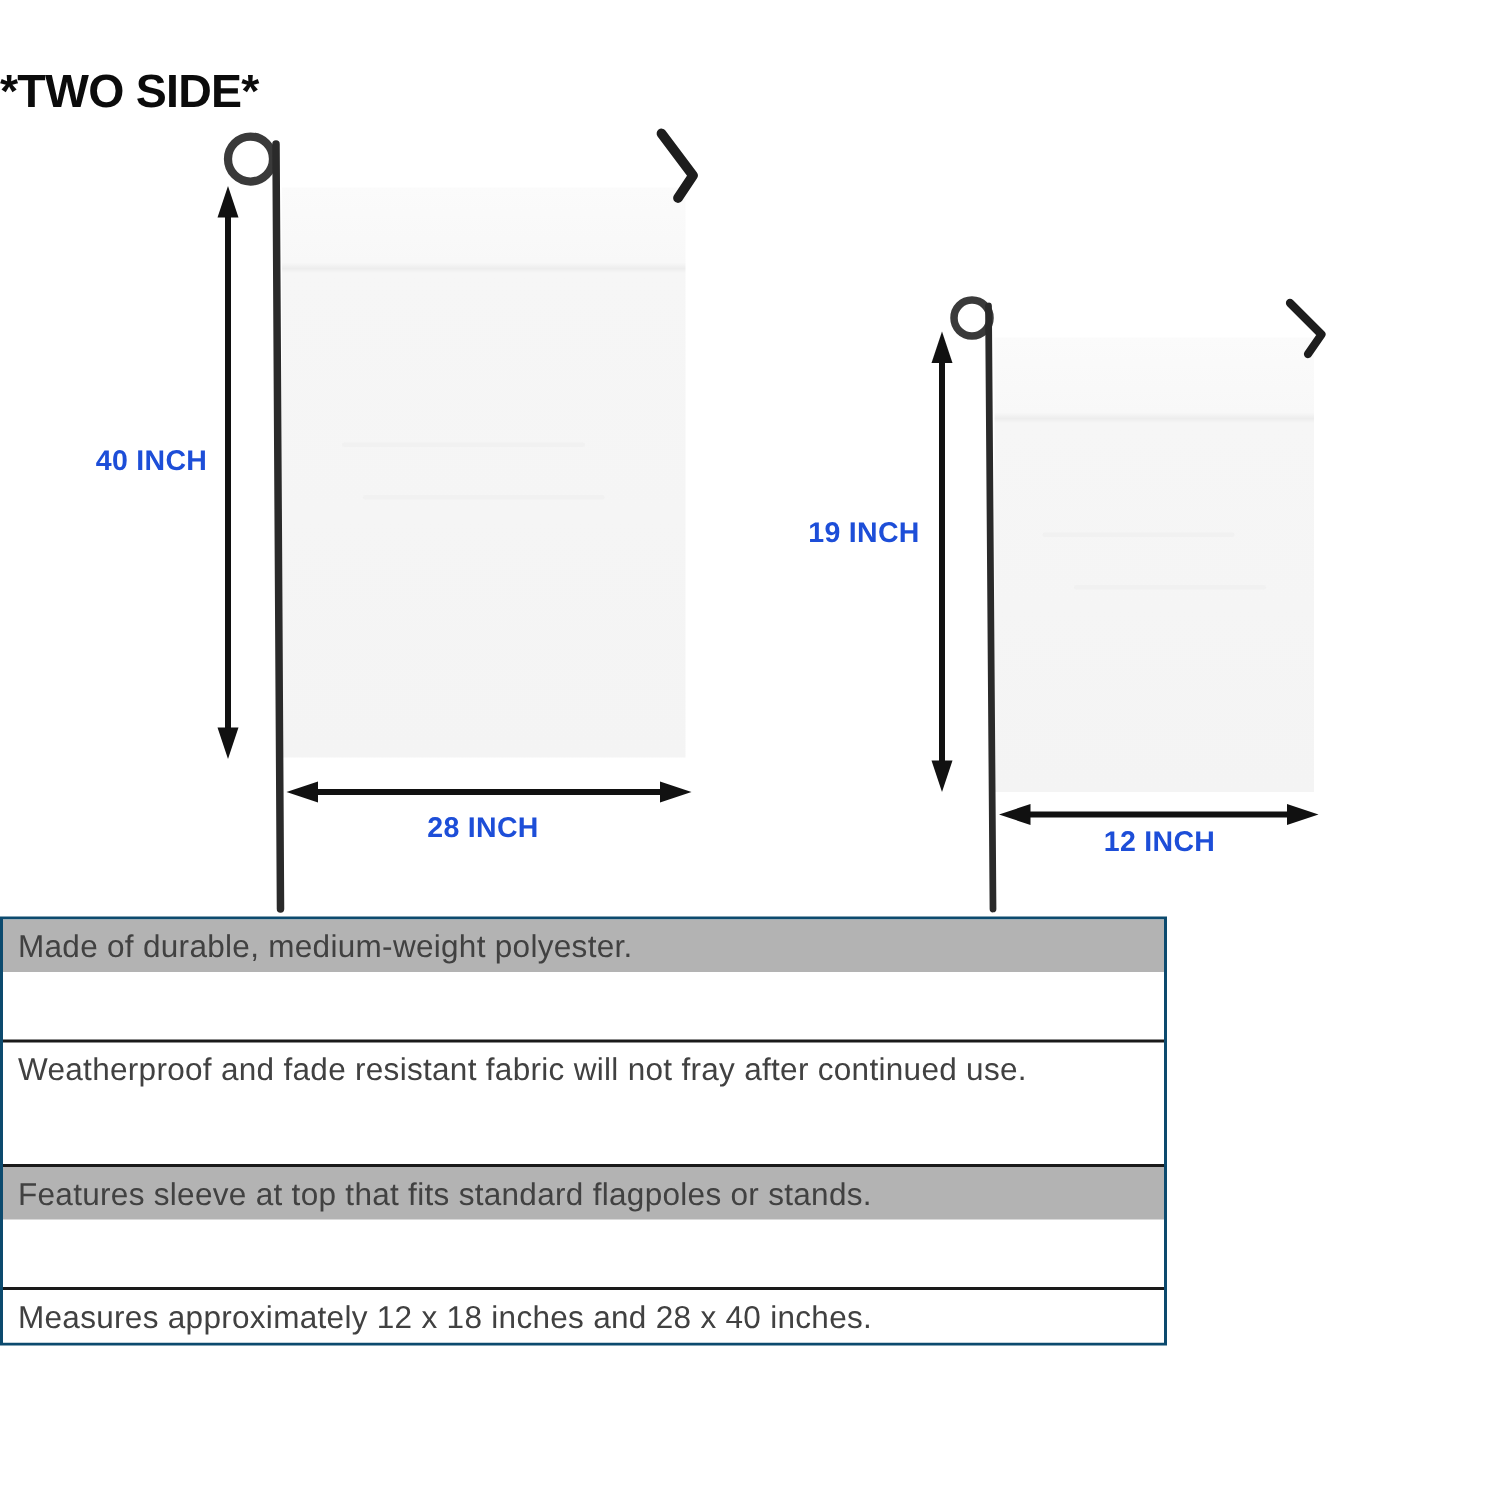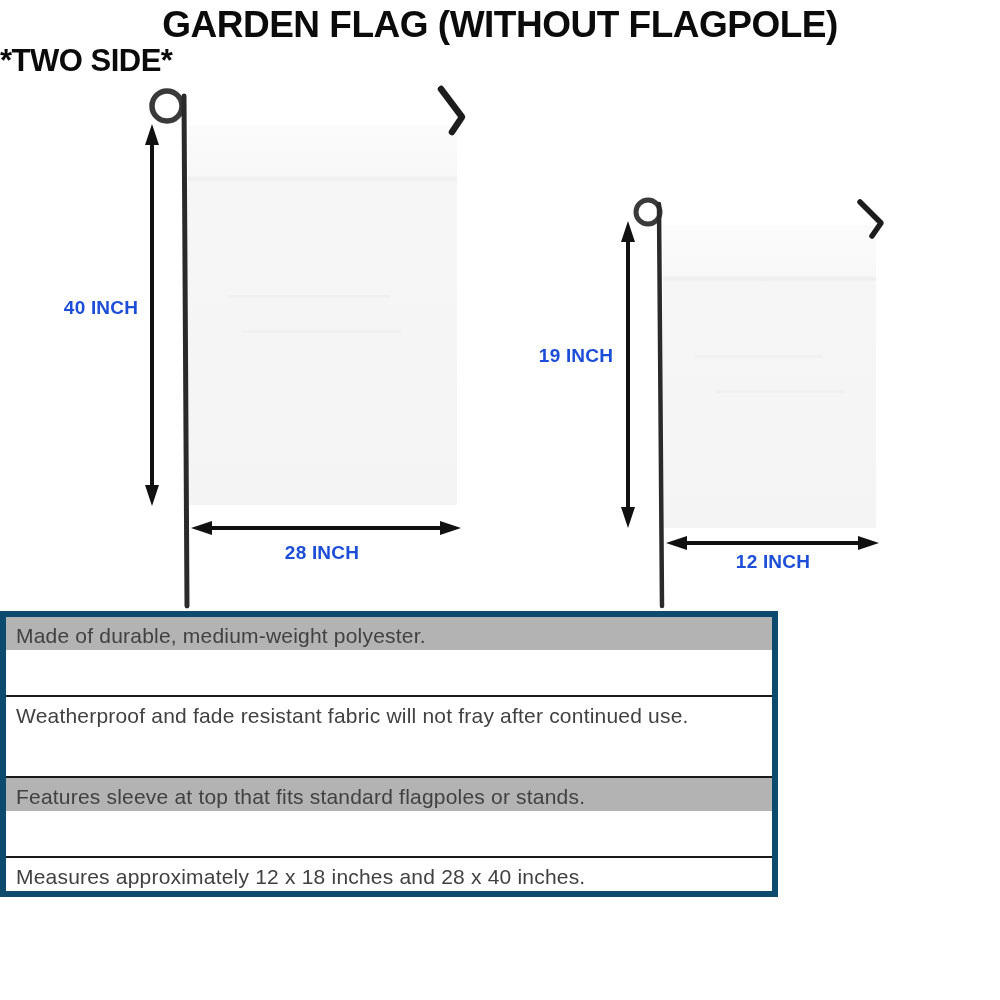--- a/index.html
+++ b/index.html
@@ -39,39 +39,38 @@
   .lineart{position:absolute;left:0;top:0;}
   
   .dim-label{
     position:absolute;transform:translate(-50%,-50%);
     font-size:19px;font-weight:700;color:#1d4ed8;
     white-space:nowrap;letter-spacing:0.2px;
   }
   
   .features{
     position:absolute;left:0;top:611px;width:778px;height:286px;
-    border:6px solid #0c4a6e;box-sizing:border-box;
+    border:2px solid #0c4a6e;box-sizing:border-box;
     display:flex;flex-direction:column;
     background:#ffffff;
   }
   .feature-row{
     flex:1;display:flex;align-items:flex-start;
     padding:7px 0 0 10px;box-sizing:border-box;
     font-size:21px;color:#414141;letter-spacing:0.2px;
     background:#ffffff;
   }
   .feature-row + .feature-row{border-top:2px solid #1a1a1a;margin-top:45px;}
   .feature-row.shaded{background:#b3b3b3;}
 </style>
 </head>
 <body>
 
 <div class="canvas">
 
-  <div class="title-line1">GARDEN FLAG (WITHOUT FLAGPOLE)</div>
   <div class="title-line2">*TWO SIDE*</div>
 
   <div class="flag flag-large">
     <div class="crease" style="top:170px;"></div>
     <div class="crease" style="top:205px;left:20%;"></div>
   </div>
   <div class="flag flag-small">
     <div class="crease" style="top:130px;"></div>
     <div class="crease" style="top:165px;left:25%;"></div>
   </div>

